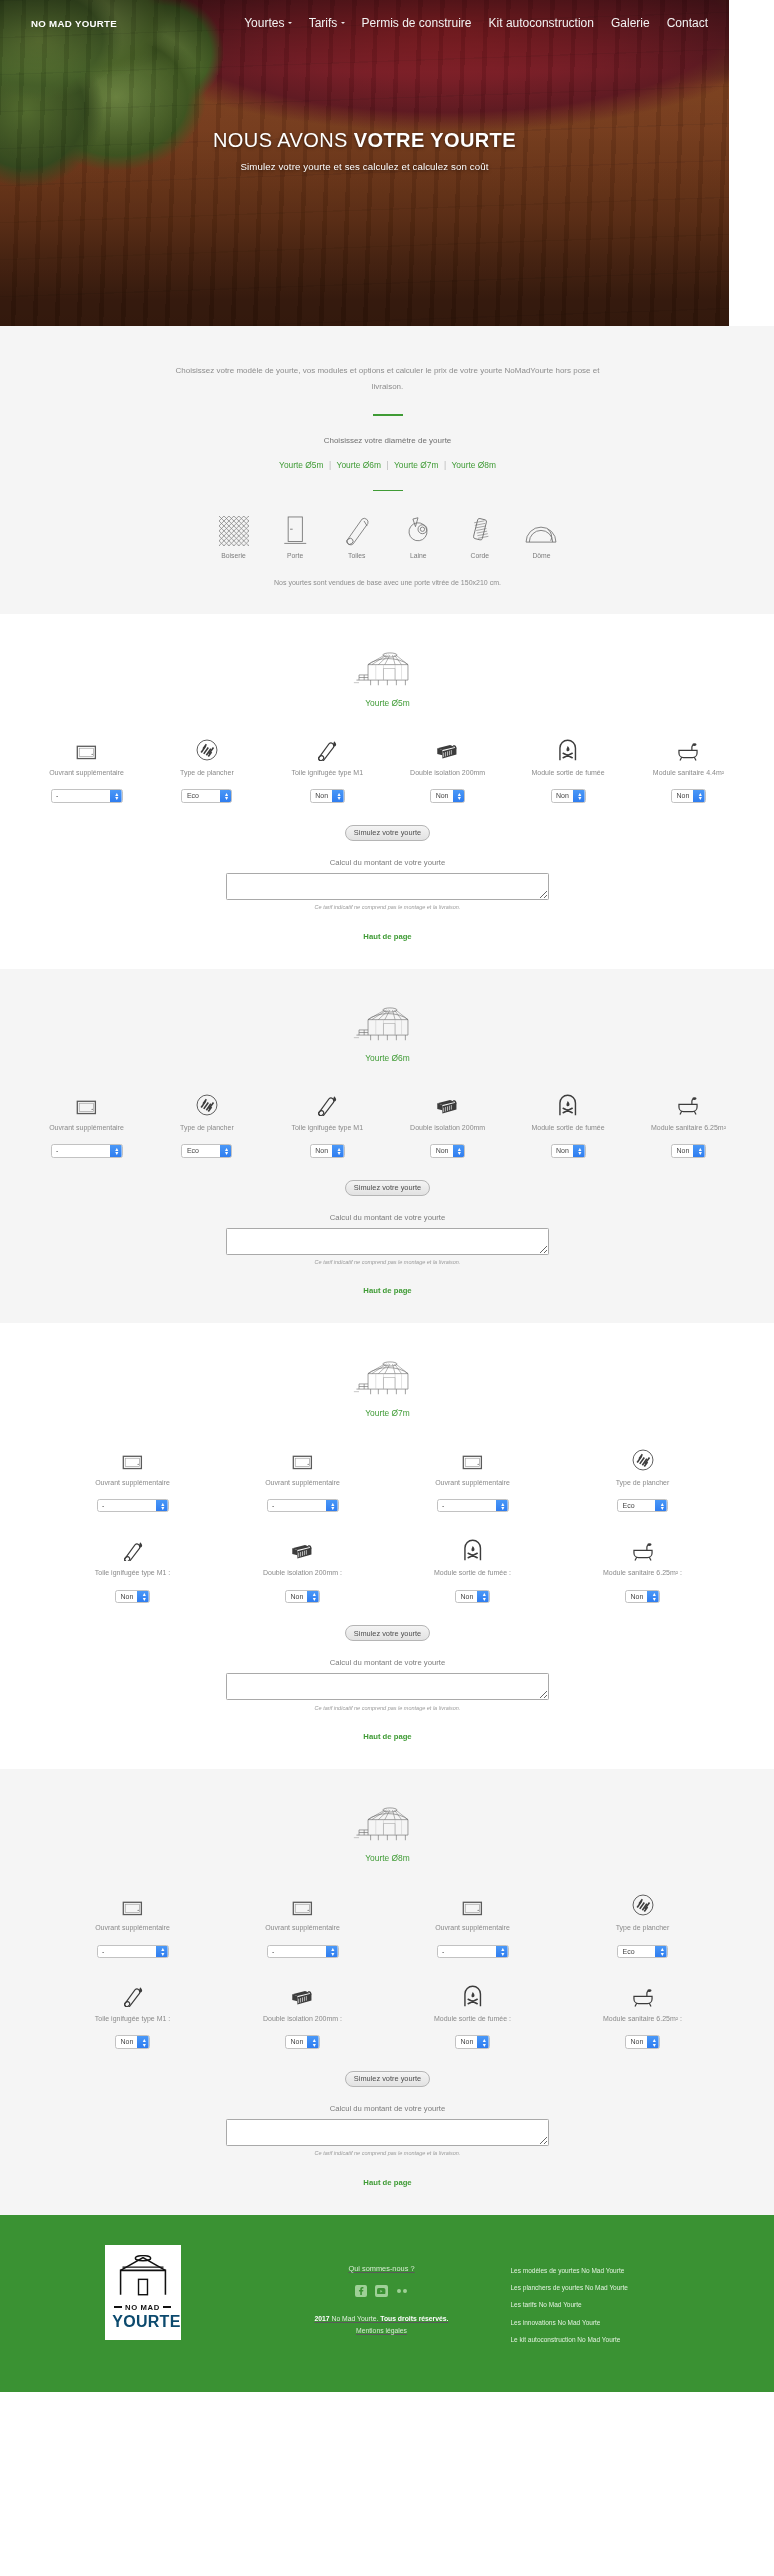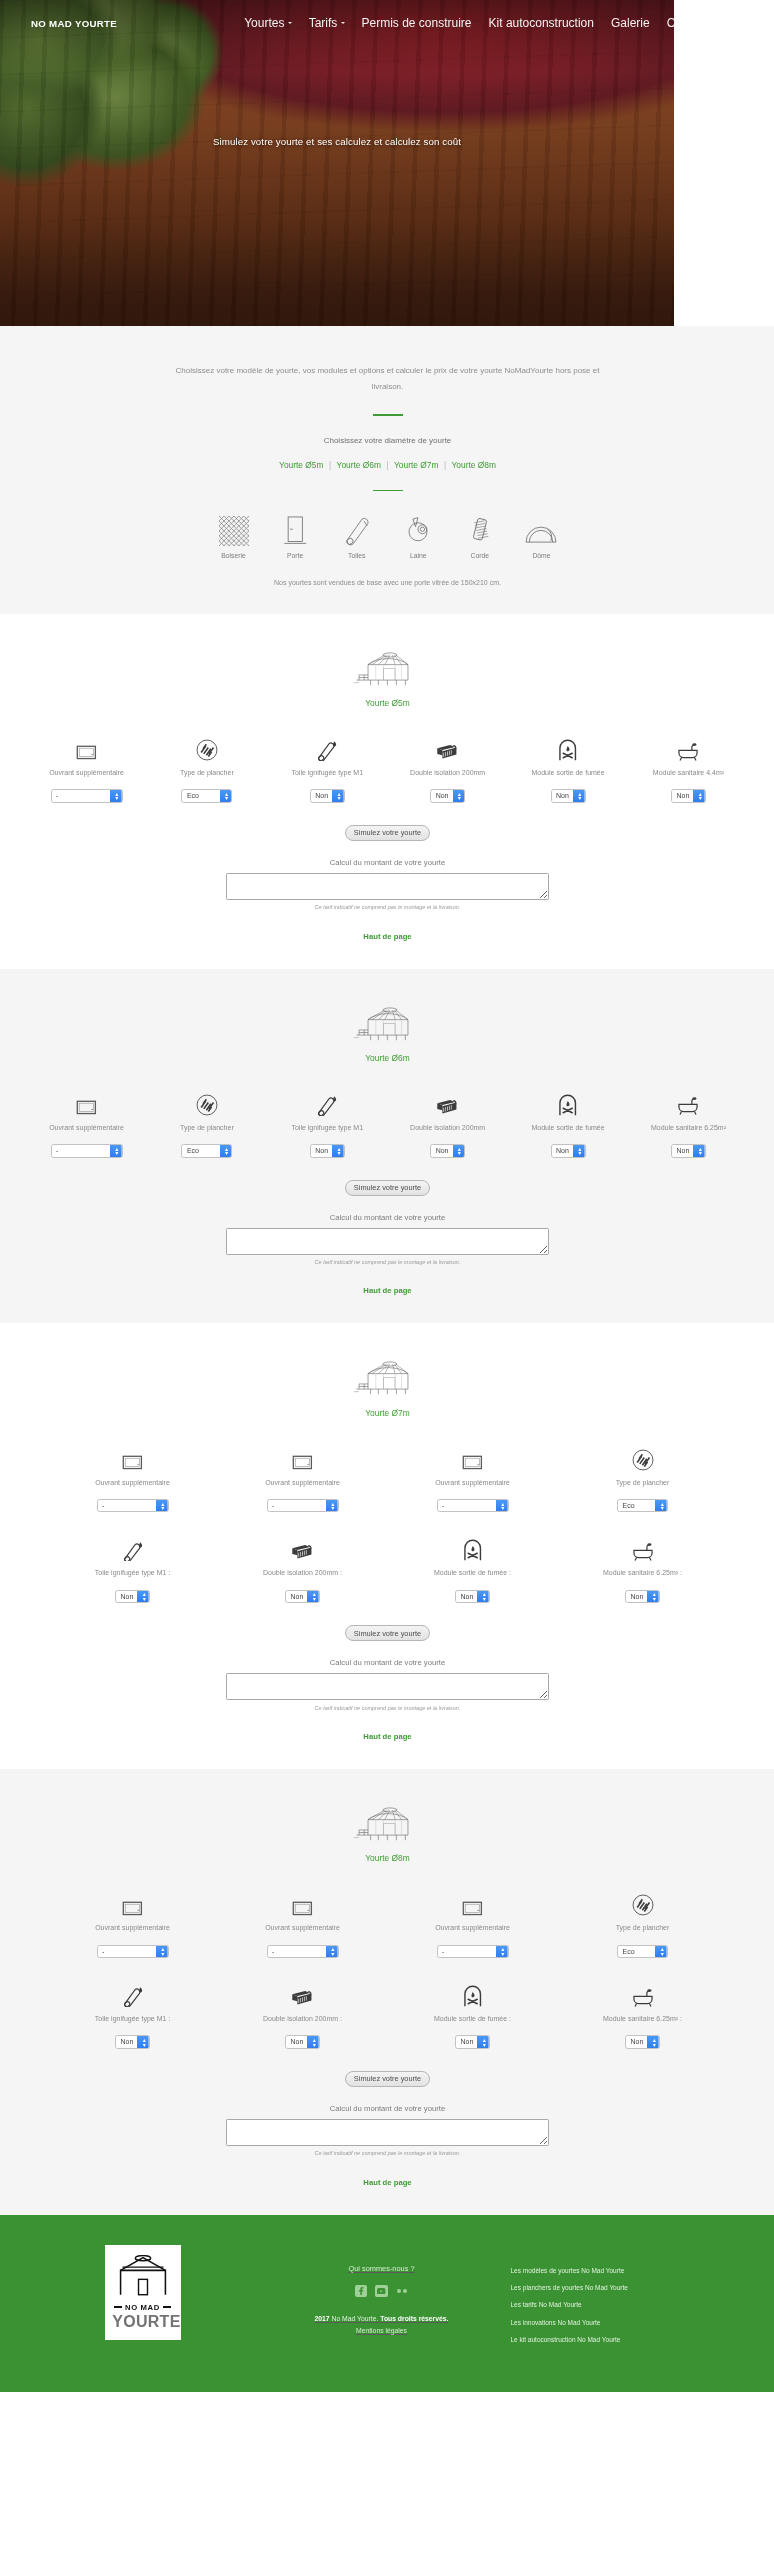--- a/index.html
+++ b/index.html
@@ -8,21 +8,21 @@
   body {
     font-family: "Liberation Sans", sans-serif;
     background: #ffffff;
     color: #5a5a5a;
     -webkit-font-smoothing: antialiased;
   }
 
   
   .hero {
     position: relative;
-    width: 674px;
+    width: 729px;
     height: 326px;
     overflow: hidden;
     background: #1d4ed8;
   }
   .hero-photo {
     position: absolute;
     inset: 0;
     background:
       
       radial-gradient(ellipse 116px 84px at 39px 39px, #6f8a3c 0%, #4d6b2c 55%, rgba(0,0,0,0) 72%),
@@ -324,21 +324,21 @@
     text-align: center;
   }
   .logo-yurt { display: block; margin: 0 auto 6.5px; }
   .logo-nomad {
     display: flex; align-items: center; justify-content: center; gap: 3.2px;
     font-size: 7.7px; font-weight: 700; letter-spacing: 0.6px; color: #111;
   }
   .logo-nomad .dash { display: inline-block; width: 8.4px; height: 1.3px; background: #111; }
   .logo-yourte {
     margin-top: 1.9px;
-    font-size: 16px; font-weight: 800; letter-spacing: 0.3px; color: #737373;
+    font-size: 16px; font-weight: 800; letter-spacing: 0.3px; color: #0c4a6e;
   }
 
   .fcol-mid { width: 258px; text-align: center; padding-top: 19.4px; text-decoration: underline; }
   .f-qui { font-size: 7.4px; color: #d5ecd1; }
   .social-row {
     margin-top: 11.6px;
     display: flex; justify-content: center; align-items: center; gap: 8.4px;
   }
   .sicon {
     width: 12.3px; height: 12.3px;
@@ -389,20 +389,23 @@
         <span class="caret"></span>
       </span>
       <span class="nav-item">Permis de construire</span>
       <span class="nav-item">Kit autoconstruction</span>
       <span class="nav-item">Galerie</span>
       <span class="nav-item">Contact</span>
     </div>
   </div>
 
   <div class="hero-copy">
+    <div class="hero-title">
+      <span>NOUS AVONS </span><b>VOTRE YOURTE</b>
+    </div>
     <div class="hero-sub">Simulez votre yourte et ses calculez et calculez son coût</div>
   </div>
 </div>
 
 <div class="intro">
   <div class="intro-text">Choisissez votre modèle de yourte, vos modules et options et calculer le prix de votre yourte NoMadYourte hors pose et livraison.</div>
   <div class="rule"></div>
   <div class="pick-title">Choisissez votre diamètre de yourte</div>
   <div class="diam-links">
     <a href="#yourte-5m">Yourte Ø5m</a>

